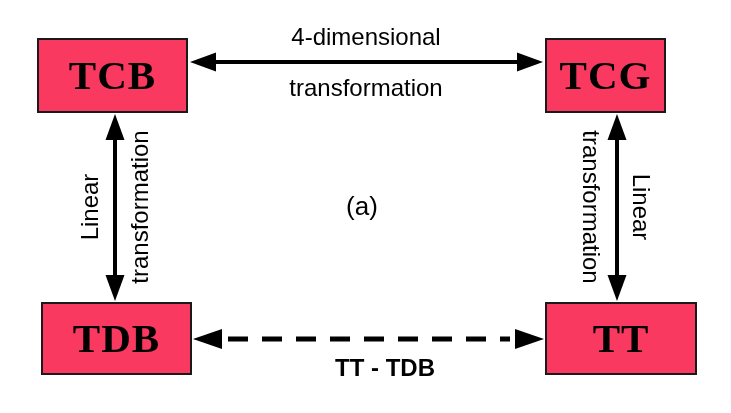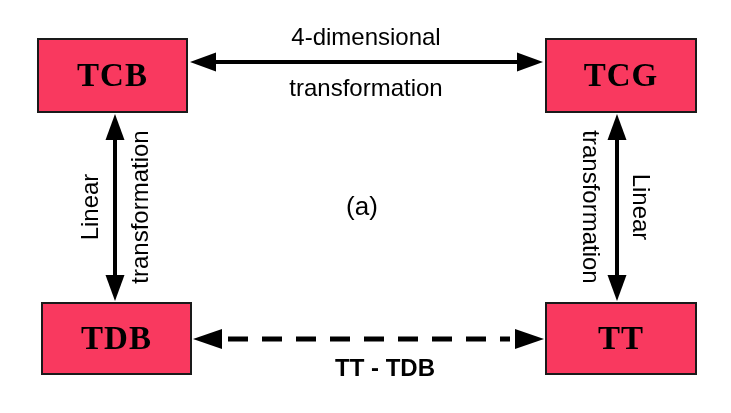--- a/index.html
+++ b/index.html
@@ -19,27 +19,27 @@
     background: var(--node-fill, #f9395f);
     border: 2px solid var(--node-border, #1a1a1a);
     display: flex;
     align-items: center;
     justify-content: center;
     box-sizing: border-box;
   }
   .node-label {
     font-family: "Liberation Serif", serif;
     font-weight: 700;
-    font-size: 33px;
+    font-size: 41px;
     letter-spacing: 1px;
     color: #000;
     line-height: 1;
   }
   #node-tcb { left: 37px;  top: 38px;  width: 151px; height: 75px; }
-  #node-tcg { left: 545px; top: 38px;  width: 152px; height: 75px; }
+  #node-tcg { left: 545px; top: 38px;  width: 121px; height: 75px; }
   #node-tdb { left: 41px;  top: 302px; width: 151px; height: 73px; }
   #node-tt  { left: 545px; top: 302px; width: 152px; height: 73px; }
 
   #arrows {
     position: absolute;
     left: 0; top: 0;
     width: 731px;
     height: 413px;
   }
   #arrows .shaft { stroke: var(--arrow, #000); }

